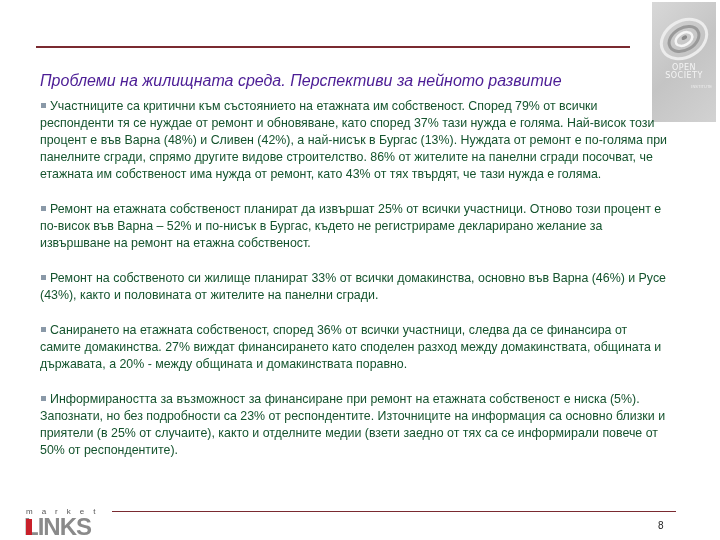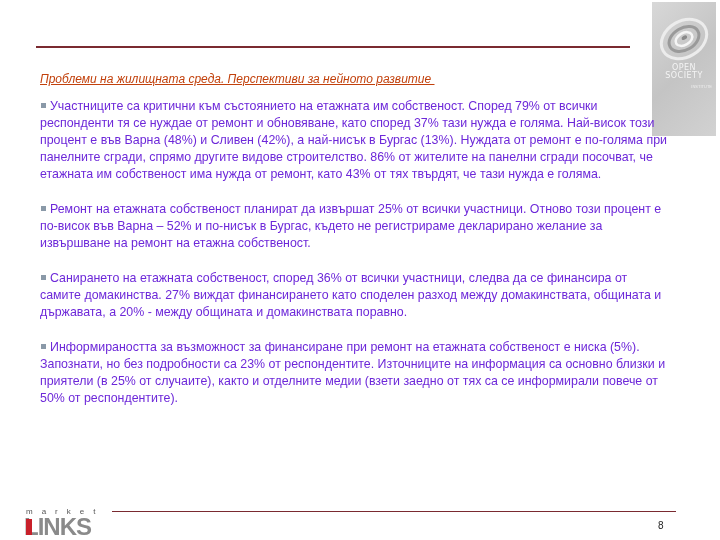--- a/index.html
+++ b/index.html
@@ -7,44 +7,44 @@
       width: 720px; height: 540px; position: relative; overflow: hidden;
       background: #ffffff;
       font-family: "Liberation Sans", sans-serif;
       color: #1a1a1a;
     }
     .top-rule {
       position: absolute; left: 36px; top: 46px; width: 594px; height: 2px;
       background: #7a2a30;
     }
     .logo-osi {
-      position: absolute; left: 652px; top: 2px; width: 64px; height: 134px;
+      position: absolute; left: 652px; top: 2px; width: 64px; height: 120px;
       background: linear-gradient(135deg, #d8d8d8 0%, #c4c4c4 50%, #d2d2d2 100%);
       overflow: hidden;
     }
     .logo-osi .swirl { position: absolute; left: 6px; top: 14px; }
     .logo-osi .osi-text {
       position: absolute; left: 0; right: 0; top: 62px; text-align: center;
       color: #f4f4f4; font-size: 8px; line-height: 8px; letter-spacing: 0.5px;
       font-family: "DejaVu Sans", sans-serif;
     }
     .logo-osi .osi-sub {
       position: absolute; right: 4px; top: 82px; color: #eeeeee;
       font-size: 4px; line-height: 5px; text-align: right;
     }
     .title {
       position: absolute; left: 40px; top: 72px;
-      font-size: 12px; font-style: italic; text-decoration: underline;
-      color: #c2410c; white-space: pre;
+      font-size: 16px; font-style: italic; 
+      color: #4c1d95; white-space: pre;
     }
     .content {
       position: absolute; left: 40px; top: 98px; width: 630px;
     }
     .para {
-      font-size: 12.4px; line-height: 17px; color: #6d28d9;
+      font-size: 12.4px; line-height: 17px; color: #14532d;
       margin: 0 0 18px 0;
     }
     .bullet {
       display: inline-block; width: 5px; height: 5px; background: #8a99a8;
       vertical-align: middle; margin: 0 4px 2px 1px;
     }
     .bottom-rule {
       position: absolute; left: 112px; top: 511px; width: 564px; height: 1px;
       background: #7a2a30;
     }
@@ -85,20 +85,21 @@
     <div>SOCIETY</div>
   </div>
   <div class="osi-sub">INSTITUTE</div>
 </div>
 
 <div class="title">Проблеми на жилищната среда. Перспективи за нейното развитие </div>
 
 <div class="content">
   <p class="para"><span class="bullet"></span><span>Участниците са критични към състоянието на етажната им собственост. Според 79% от всички респонденти тя се нуждае от ремонт и обновяване, като според 37% тази нужда е голяма. Най-висок този процент е във Варна (48%) и Сливен (42%), а най-нисък в Бургас (13%). Нуждата от ремонт е по-голяма при панелните сгради, спрямо другите видове строителство. 86% от жителите на панелни сгради посочват, че етажната им собственост има нужда от ремонт, като 43% от тях твърдят, че тази нужда е голяма.</span></p>
   <p class="para"><span class="bullet"></span><span>Ремонт на етажната собственост планират да извършат 25% от всички участници. Отново този процент е по-висок във Варна – 52% и по-нисък в Бургас, където не регистрираме декларирано желание за извършване на ремонт на етажна собственост.</span></p>
+  <p class="para"><span class="bullet"></span><span>Ремонт на собственото си жилище планират 33% от всички домакинства, основно във Варна (46%) и Русе (43%), както и половината от жителите на панелни сгради.</span></p>
   <p class="para"><span class="bullet"></span><span>Санирането на етажната собственост, според 36% от всички участници, следва да се финансира от самите домакинства. 27% виждат финансирането като споделен разход между домакинствата, общината и държавата, а 20% - между общината и домакинствата поравно.</span></p>
   <p class="para"><span class="bullet"></span><span>Информираността за възможност за финансиране при ремонт на етажната собственост е ниска (5%). Запознати, но без подробности са 23% от респондентите. Източниците на информация са основно близки и приятели (в 25% от случаите), както и отделните медии (взети заедно от тях са се информирали повече от 50% от респондентите).</span></p>
 </div>
 
 <div class="logo-ml">
   <div class="market">market</div>
   <div class="links">LINKS</div>
   <div class="l-red"></div>
 </div>
 

